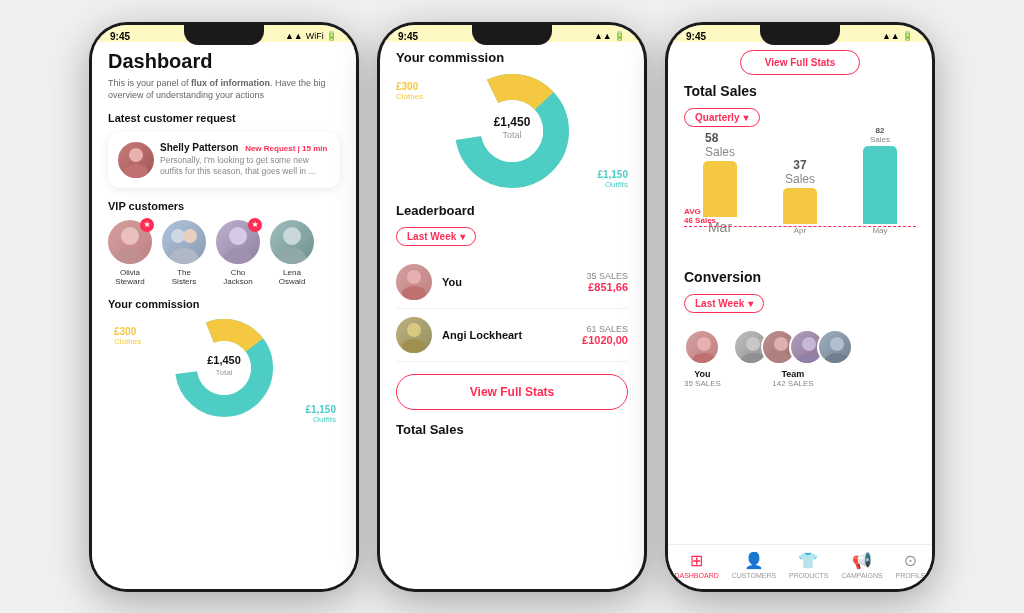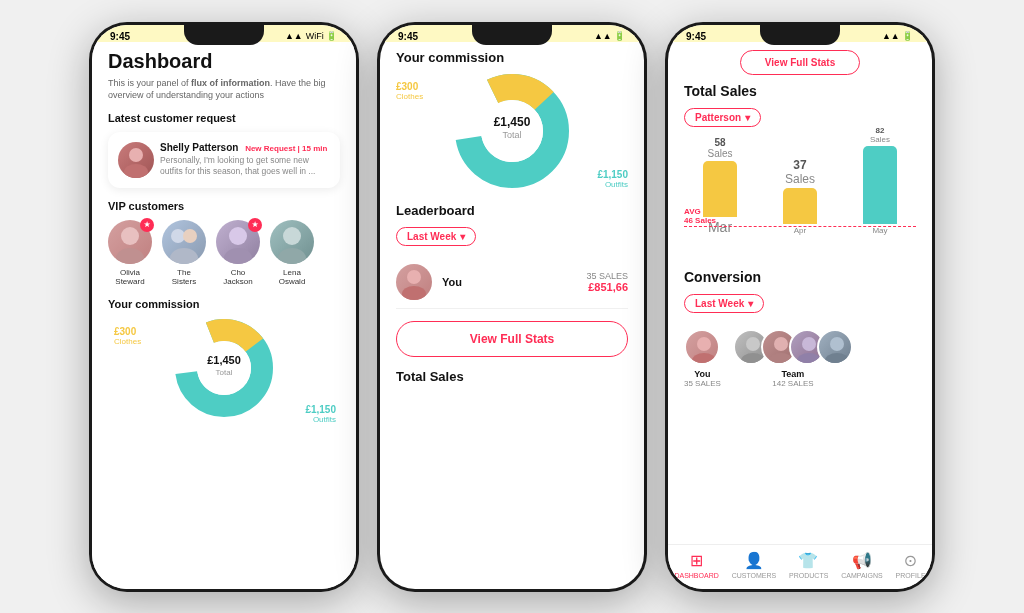--- a/index.html
+++ b/index.html
@@ -520,20 +520,33 @@
                 <circle cx="18" cy="13" r="7" fill="#e8b0b0"></circle>
                 <ellipse cx="18" cy="30" rx="12" ry="8" fill="#c07070"></ellipse>
               </svg>
           </div>
           <div class="lb-name">You</div>
           <div class="lb-sales">
             <div class="lb-sales-count">35 SALES</div>
             <div class="lb-sales-value">£851,66</div>
           </div>
         </div>
+        <div class="leaderboard-row">
+          <div class="lb-avatar av-angi" style="border-radius:50%;overflow:hidden;">
+            <svg width="36" height="36">
+                <circle cx="18" cy="13" r="7" fill="#d8c880"></circle>
+                <ellipse cx="18" cy="30" rx="12" ry="8" fill="#a09050"></ellipse>
+              </svg>
+          </div>
+          <div class="lb-name">Angi Lockheart</div>
+          <div class="lb-sales">
+            <div class="lb-sales-count">61 SALES</div>
+            <div class="lb-sales-value">£1020,00</div>
+          </div>
+        </div>
         <div class="view-full-btn">View Full Stats</div>
         <div class="total-sales-label">Total Sales</div>
       </div>
     </div>
   </div>
 </div>
 
 <div class="phone">
   <div class="phone-inner">
     <div class="notch-bar">
@@ -544,35 +557,35 @@
           <span>🔋</span>
       </div>
     </div>
     <div class="screen3-content">
       <div class="p3-top-btn">
         <div class="p3-view-btn">View Full Stats</div>
       </div>
       <div class="total-sales-section">
         <div class="ts-title">Total Sales</div>
         <div class="filter-pill">
-          <span>Patterson</span>
+          <span>Quarterly</span>
           <span>▾</span>
         </div>
         
         <div style="position:relative;height:120px;">
 
           <div style="position:absolute;bottom:30px;left:0;right:0;border-top:1.5px dashed #ff2d55;"></div>
           <div style="position:absolute;bottom:32px;left:0;font-size:8px;color:#ff2d55;font-weight:700;white-space:nowrap;">
             <span>AVG</span><br>
             <span>46 Sales</span>
           </div>
           <div style="display:flex;align-items:flex-end;height:100%;gap:8px;padding:0 0 22px 0;">
 
             <div style="flex:1;display:flex;flex-direction:column;align-items:center;">
-              <div style="font-size:10px;font-weight:700;color:#555;text-align:center;margin-bottom:2px;">58<br><span style="font-weight:400;color:#888;">Sales</span></div>
+              <div style="font-size:12px;font-weight:700;color:#555;margin-bottom:2px;">58<br><span style="font-weight:400;color:#888;">Sales</span></div>
               <div style="width:34px;height:56px;background:#f5c842;border-radius:5px 5px 0 0;"></div>
               <div style="font-size:14px;color:#888;margin-top:2px;">Mar</div>
             </div>
 
             <div style="flex:1;display:flex;flex-direction:column;align-items:center;">
               <div style="font-size:12px;font-weight:700;color:#555;text-align:center;margin-bottom:2px;">37<br><span style="font-weight:400;color:#888;">Sales</span></div>
               <div style="width:34px;height:36px;background:#f5c842;border-radius:5px 5px 0 0;"></div>
               <div style="font-size:8px;color:#888;margin-top:2px;">Apr</div>
             </div>
 

